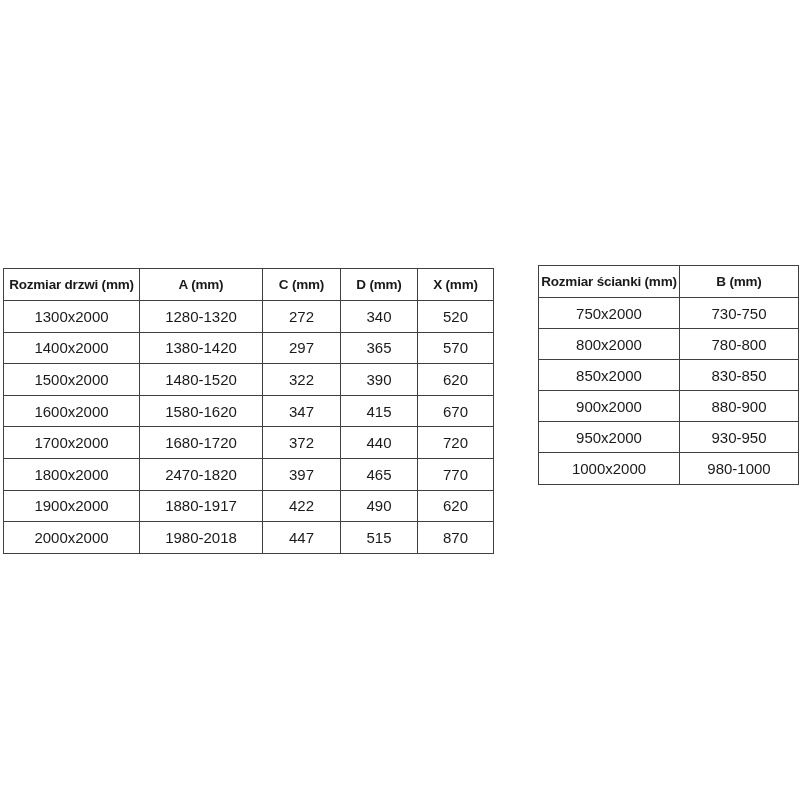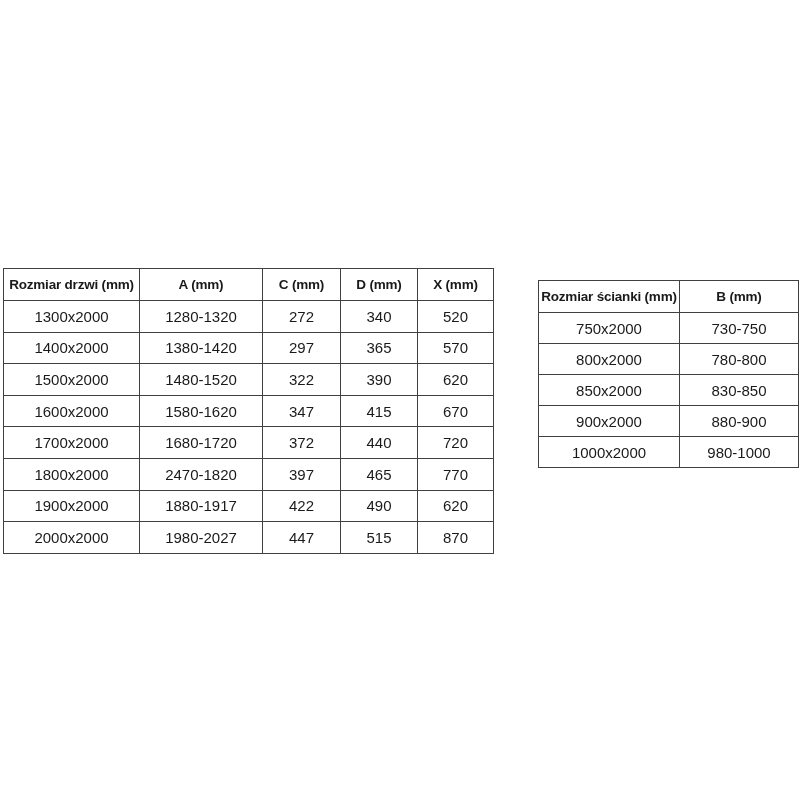--- a/index.html
+++ b/index.html
@@ -42,21 +42,21 @@
   
   #doors-table { left: 3px; top: 256px; width: 485px; }
   #doors-table tbody tr { height: 31.6px; }
   #doors-table th:nth-child(1) { width: 135px; }
   #doors-table th:nth-child(2) { width: 122px; }
   #doors-table th:nth-child(3) { width: 77px; }
   #doors-table th:nth-child(4) { width: 76px; }
   #doors-table th:nth-child(5) { width: 75px; }
 
   
-  #walls-table { left: 538px; top: 268px; width: 258px; }
+  #walls-table { left: 538px; top: 253px; width: 258px; }
   #walls-table tbody tr { height: 31.1px; }
   #walls-table th:nth-child(1) { width: 140px; }
   #walls-table th:nth-child(2) { width: 118px; }
 </style>
 </head>
 <body>
 
 <table id="doors-table" class="spec-table">
   <thead>
     <tr>
@@ -112,21 +112,21 @@
       </tr>
       <tr>
         <td>1900x2000</td>
         <td>1880-1917</td>
         <td>422</td>
         <td>490</td>
         <td>620</td>
       </tr>
       <tr>
         <td>2000x2000</td>
-        <td>1980-2027</td>
+        <td>1980-2018</td>
         <td>447</td>
         <td>515</td>
         <td>870</td>
       </tr>
     </tbody>
 </table>
 
 <table id="walls-table" class="spec-table">
   <thead>
     <tr>
@@ -145,17 +145,21 @@
       </tr>
       <tr>
         <td>850x2000</td>
         <td>830-850</td>
       </tr>
       <tr>
         <td>900x2000</td>
         <td>880-900</td>
       </tr>
       <tr>
+        <td>950x2000</td>
+        <td>930-950</td>
+      </tr>
+      <tr>
         <td>1000x2000</td>
         <td>980-1000</td>
       </tr>
     </tbody>
 </table>
 
 </body></html>

